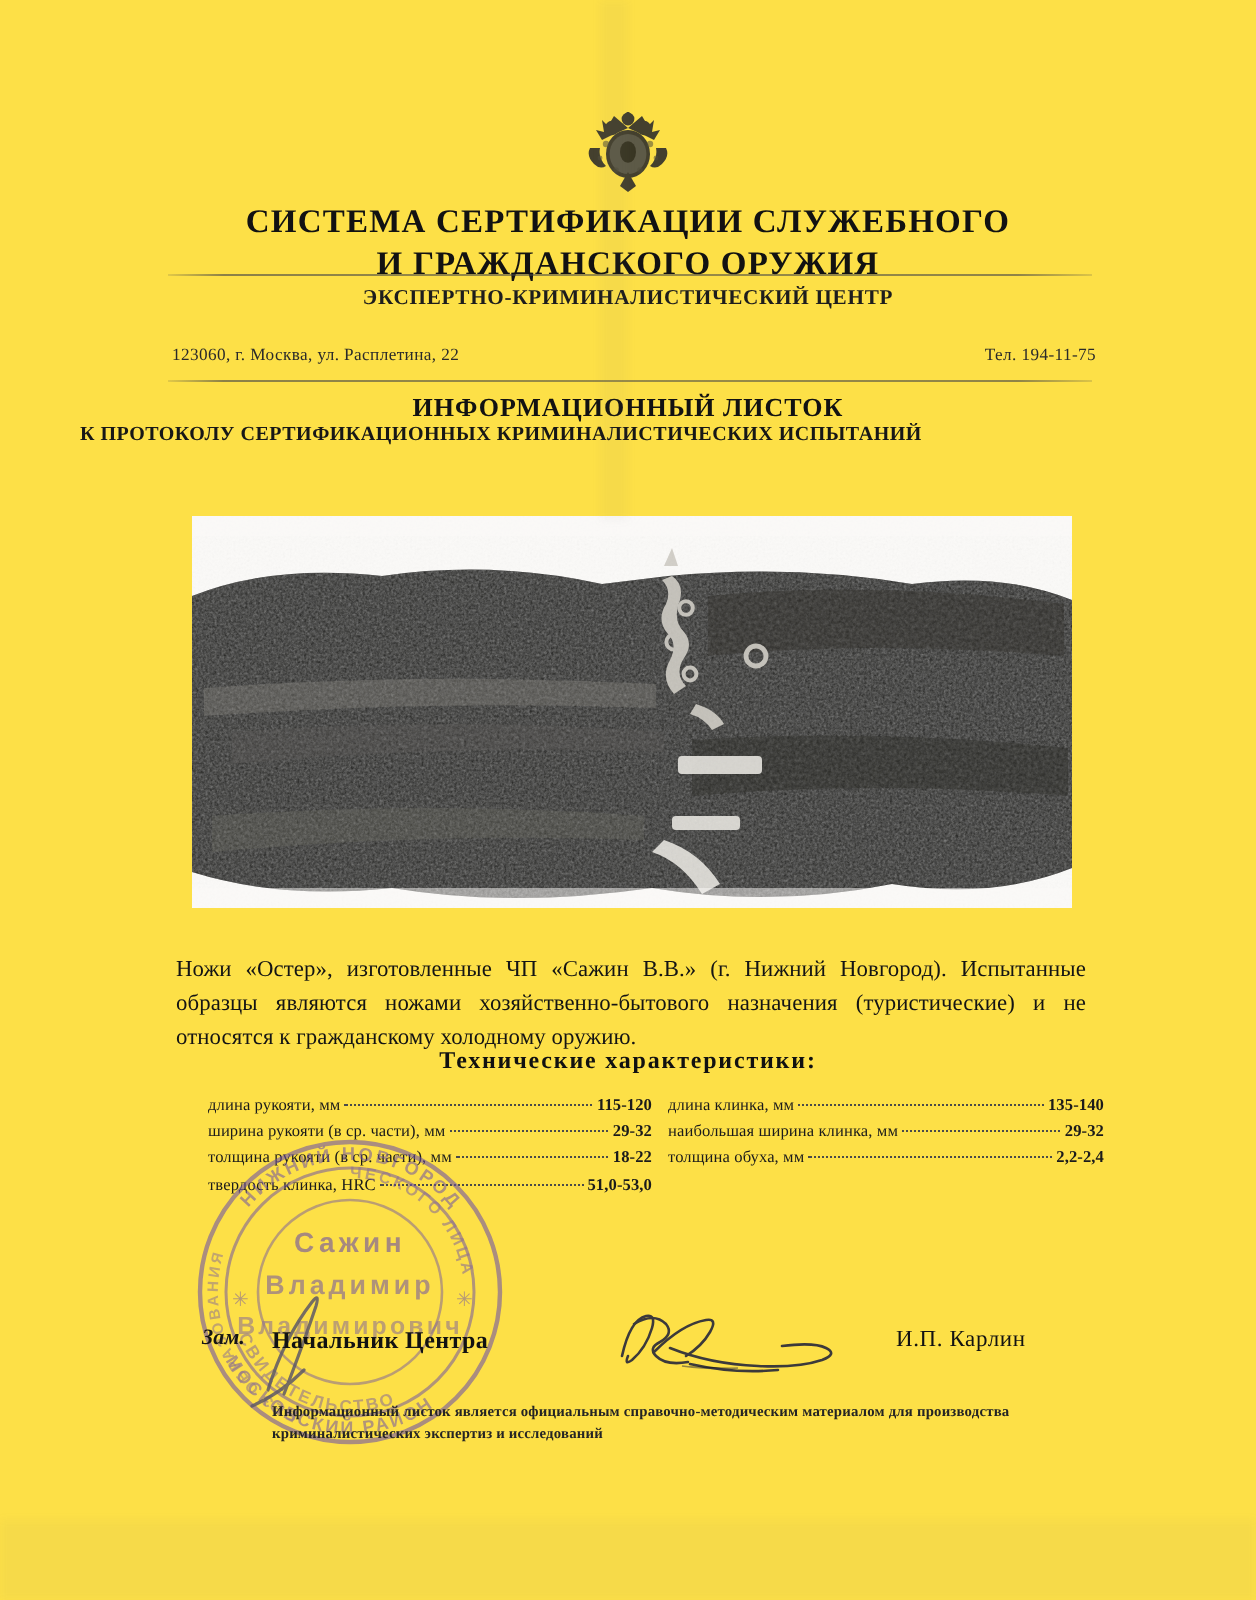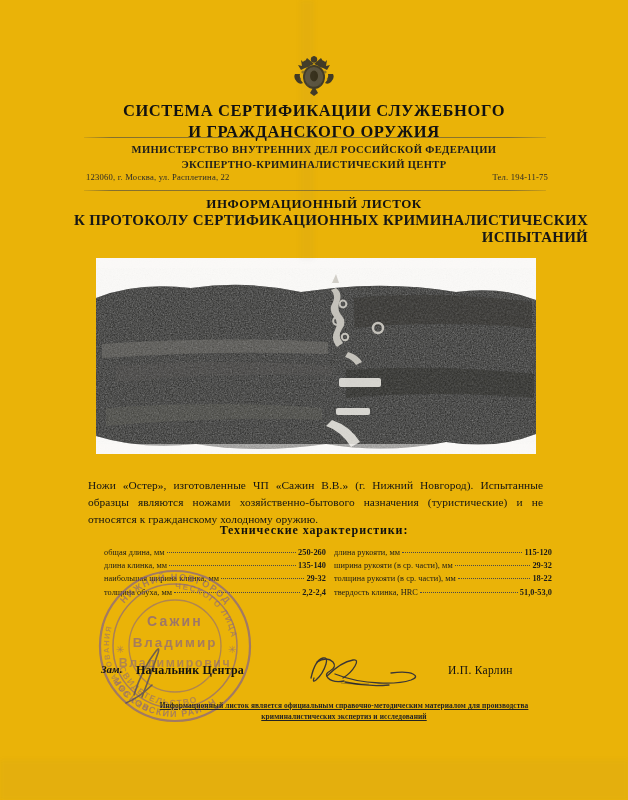--- a/index.html
+++ b/index.html
@@ -13,21 +13,21 @@
     height: 800px;
     overflow: hidden;
     font-family: "Liberation Serif", "DejaVu Serif", serif;
     color: #1a1a1a;
     position: relative;
   }
 
   .page {
     position: absolute;
     inset: 0;
-    background: #eab308;
+    background: #fde047;
   }
 
   
   .emblem-wrap {
     position: absolute;
     left: 0; right: 0;
     top: 52px;
     text-align: center;
   }
   .emblem {
@@ -99,23 +99,23 @@
     text-align: center;
     font-weight: bold;
     font-size: 13px;
     letter-spacing: .5px;
     color: #121212;
   }
   .doc-sub {
     position: absolute;
     left: 40px; right: 40px;
     top: 212px;
-    text-align: right;
-    font-weight: bold;
-    font-size: 15px;
+    text-align: left;
+    font-weight: bold;
+    font-size: 10px;
     letter-spacing: .25px;
     color: #171717;
   }
   .doc-num-row {
     position: absolute;
     left: 0; right: 0;
     top: 227px;
     text-align: center;
     font-weight: bold;
     font-size: 10px;
@@ -239,30 +239,29 @@
     left: 448px;
     top: 664px;
     font-size: 11.5px;
     font-weight: normal;
     letter-spacing: .3px;
     color: #121212;
   }
 
   .footnote {
     position: absolute;
-    left: 148px;
+    left: 136px;
     width: 392px;
     top: 700px;
-    text-align: center;
+    text-align: left;
     font-size: 7.4px;
     font-weight: bold;
     line-height: 1.55;
     color: #242424;
     letter-spacing: .1px;
-    text-decoration: underline;
   }
 
   
   .scan-smudge {
     position: absolute;
     pointer-events: none;
     background: rgba(120,120,120,.05);
     filter: blur(2px);
   }
 </style>
@@ -301,21 +300,20 @@
   </div>
 
   <div class="sys-title">
     <span class="l1">СИСТЕМА СЕРТИФИКАЦИИ СЛУЖЕБНОГО</span>
     <span class="l2">И ГРАЖДАНСКОГО ОРУЖИЯ</span>
   </div>
 
   <div class="rule r1"></div>
 
   <div class="ministry">
-    <span class="l1">МИНИСТЕРСТВО ВНУТРЕННИХ ДЕЛ РОССИЙСКОЙ ФЕДЕРАЦИИ</span>
     <span class="l2">ЭКСПЕРТНО-КРИМИНАЛИСТИЧЕСКИЙ ЦЕНТР</span>
   </div>
 
   <div class="addr-row">
     <span class="left">123060, г. Москва, ул. Расплетина, 22</span>
     <span class="right">Тел. 194-11-75</span>
   </div>
 
   <div class="rule r2"></div>
 
@@ -389,25 +387,20 @@
       </svg>
     </div>
   </div>
 
   <p class="body-text">Ножи «Остер», изготовленные ЧП «Сажин В.В.» (г. Нижний Новгород). Испытанные образцы являются ножами хозяйственно-бытового назначения (туристические) и не относятся к гражданскому холодному оружию.</p>
 
   <div class="tech-head">Технические характеристики:</div>
 
   <div class="specs">
     <div class="spec-row">
-      <span class="lbl">общая длина, мм</span>
-      <span class="dots"></span>
-      <span class="val">250-260</span>
-    </div>
-    <div class="spec-row">
       <span class="lbl">длина рукояти, мм</span>
       <span class="dots"></span>
       <span class="val">115-120</span>
     </div>
 
     <div class="spec-row">
       <span class="lbl">длина клинка, мм</span>
       <span class="dots"></span>
       <span class="val">135-140</span>
     </div>

